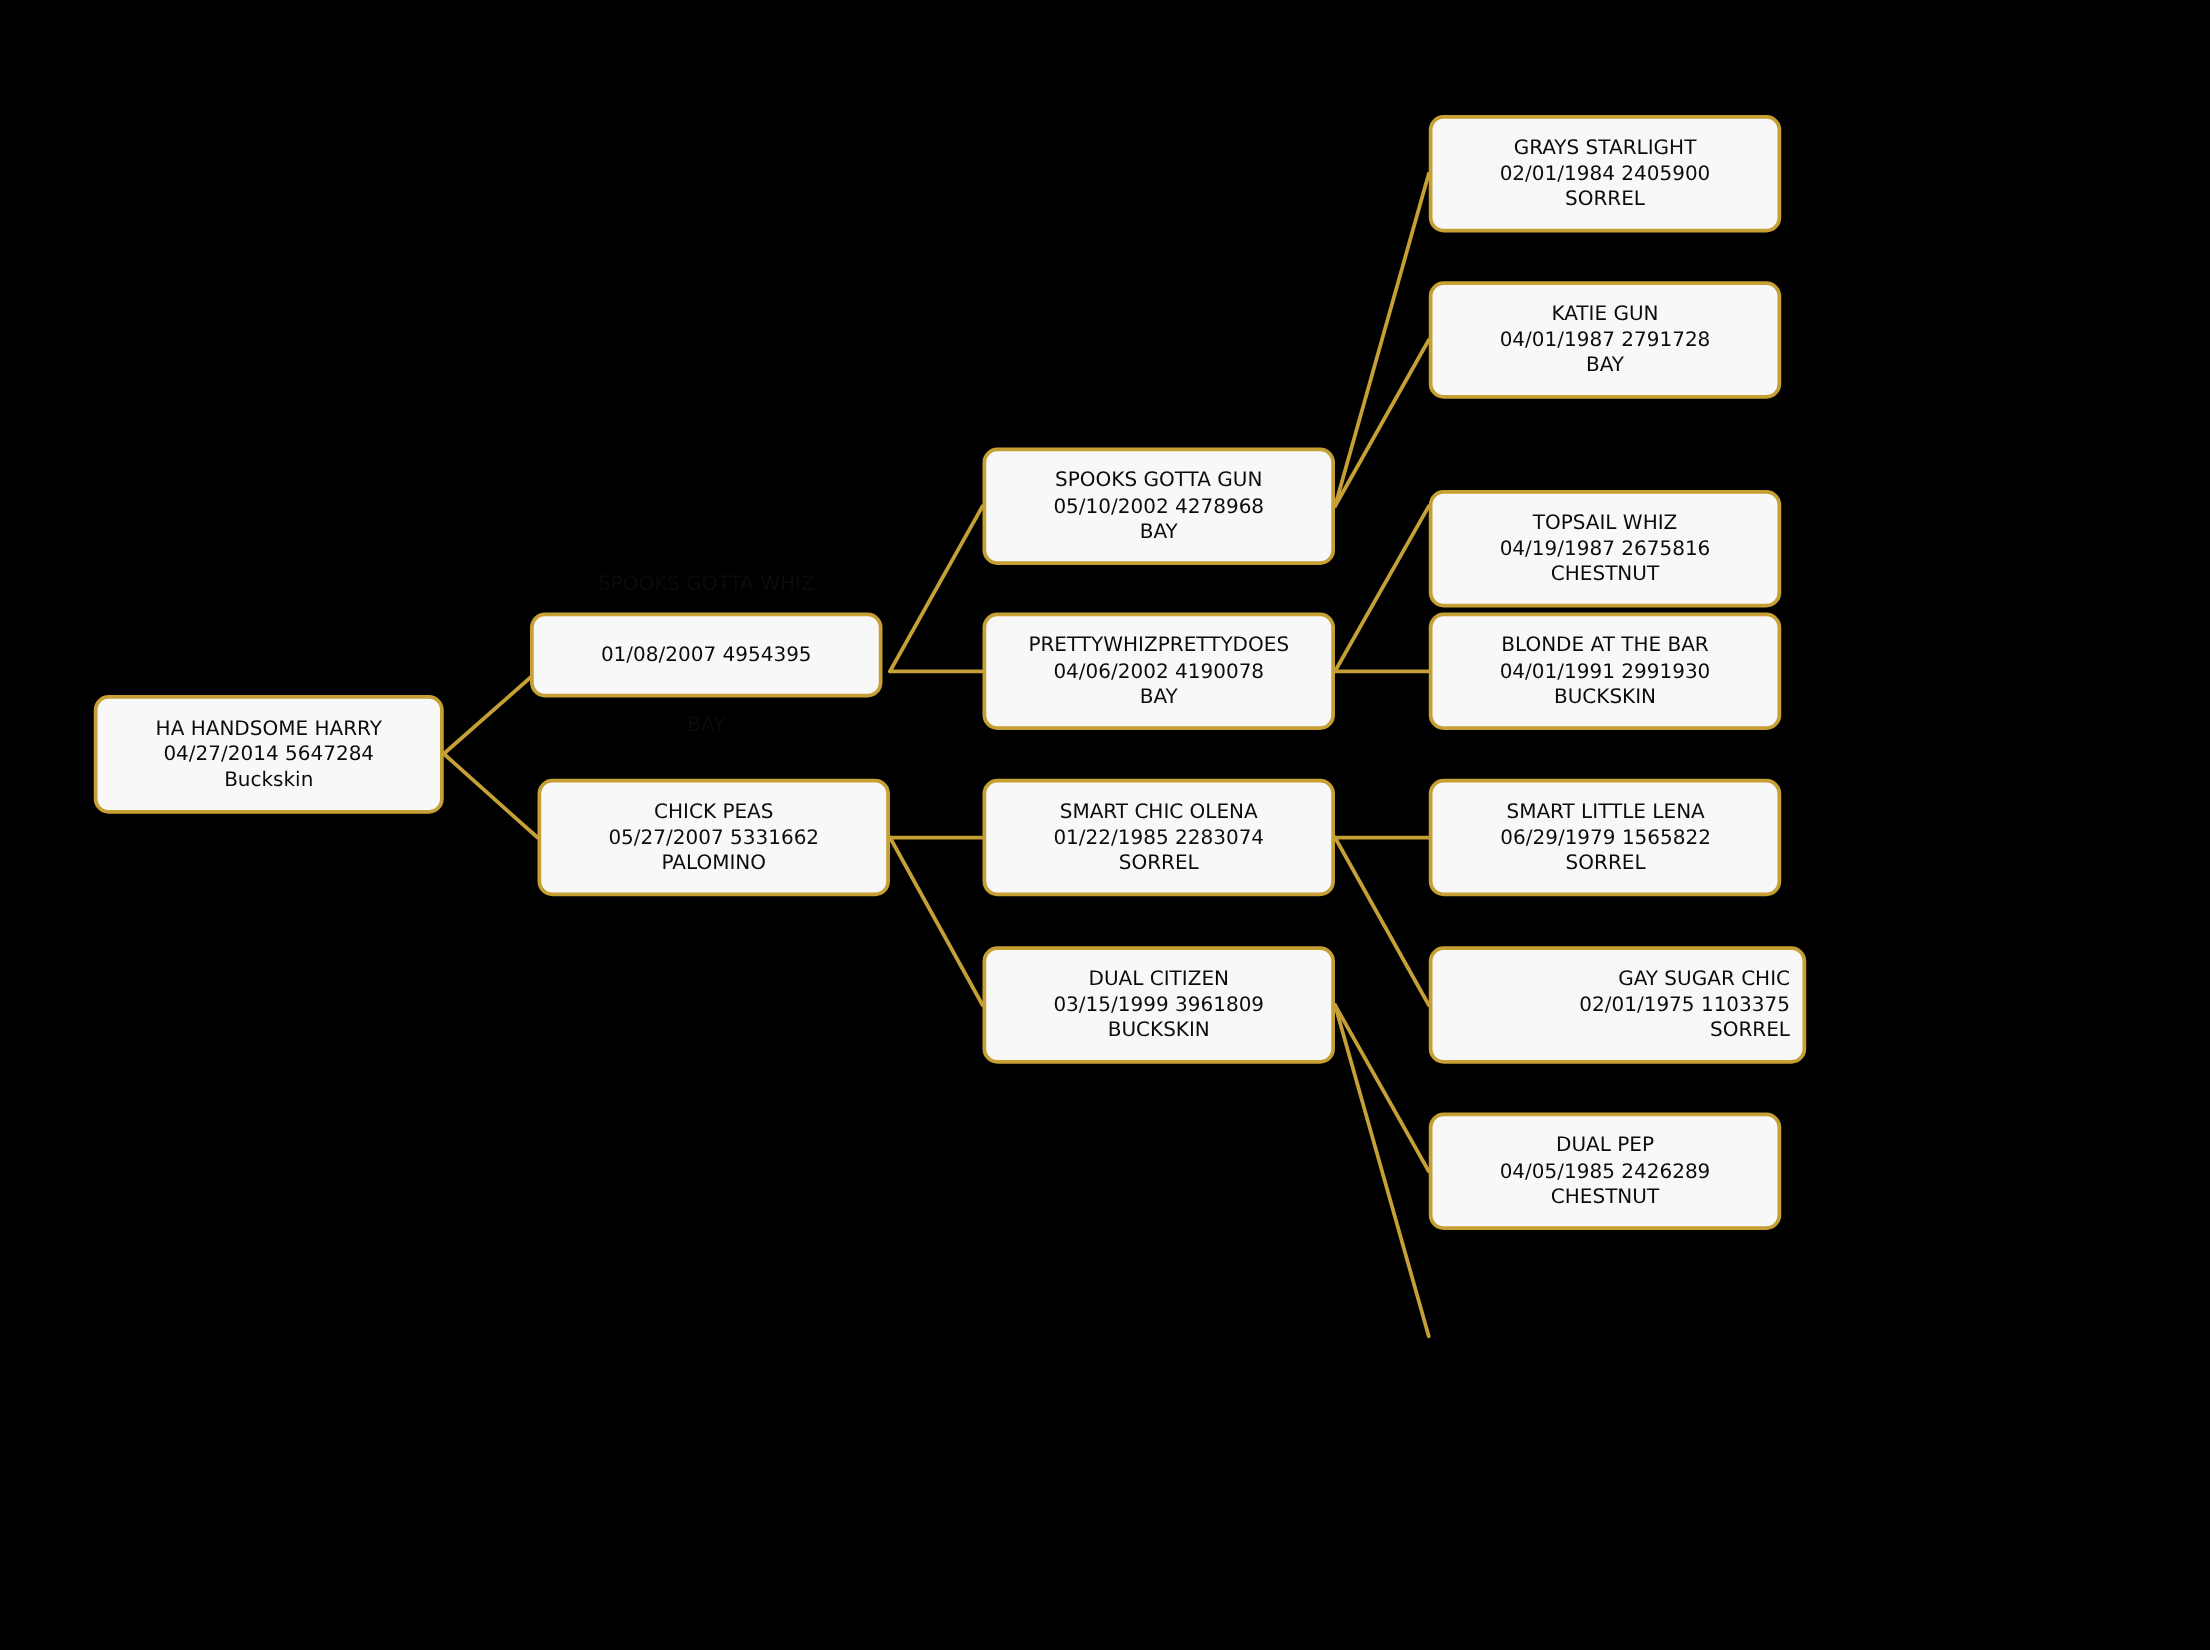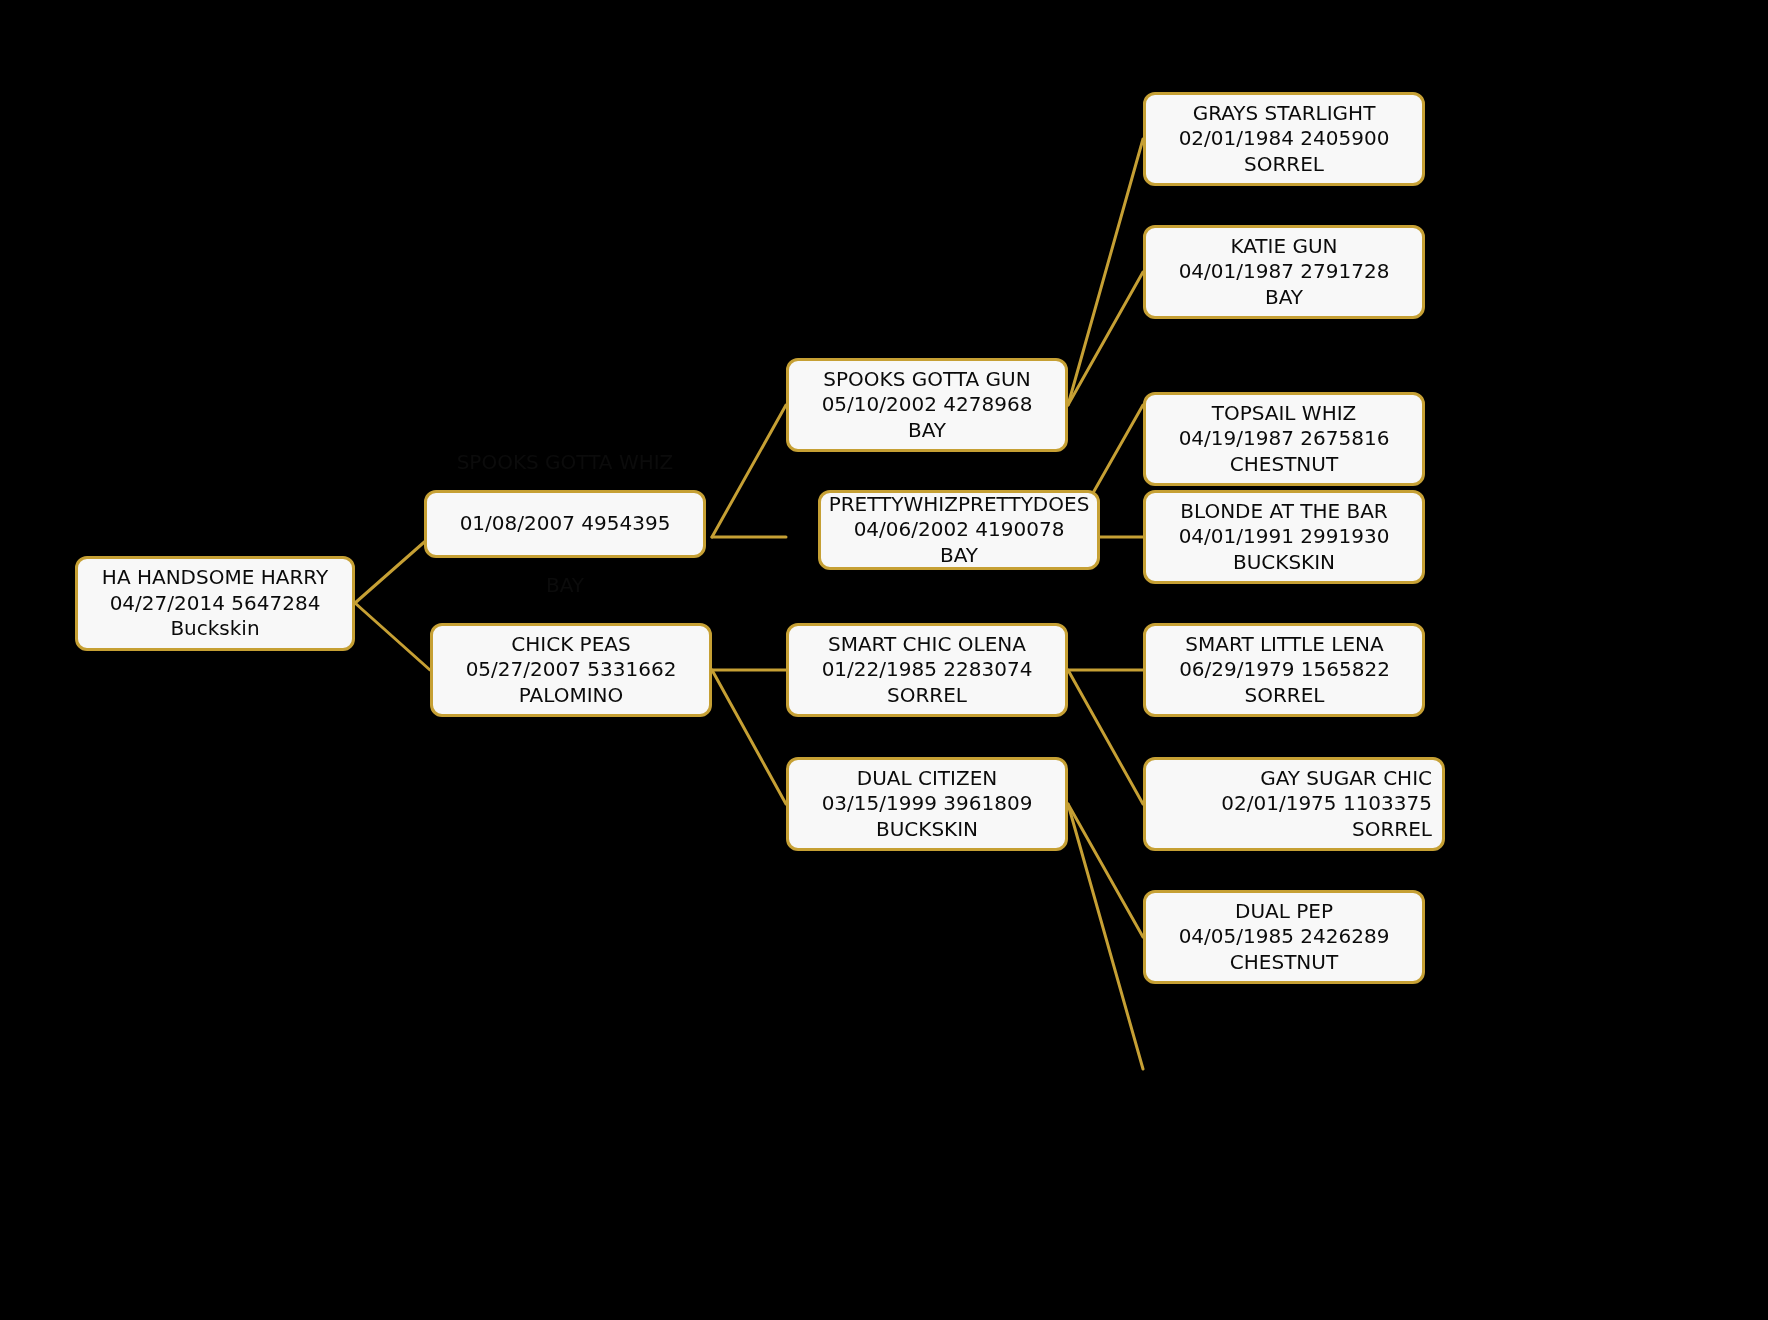--- a/index.html
+++ b/index.html
@@ -38,21 +38,21 @@
     position: absolute;
     background: var(--node-bg, #f8f8f8);
     border: 3px solid var(--node-border, #c6a034);
     border-radius: 12px;
     display: flex;
     flex-direction: column;
     align-items: center;
     justify-content: center;
     text-align: center;
     color: var(--node-text, #0b0b0b);
-    font-size: 20px;
+    font-size: 16px;
     line-height: 1.28;
     padding: 6px 10px;
     cursor: pointer;
   }
   .node .ln { white-space: nowrap; }
 </style>
 </head>
 <body>
 
 <div class="canvas">
@@ -91,21 +91,21 @@
     <div class="ln"><span>05/27/2007</span> <span>5331662</span></div>
     <div class="ln">PALOMINO</div>
   </div>
 
   <div class="node" style="left:786px; top:358px; width:282px; height:94px;">
     <div class="ln">SPOOKS GOTTA GUN</div>
     <div class="ln"><span>05/10/2002</span> <span>4278968</span></div>
     <div class="ln">BAY</div>
   </div>
 
-  <div class="node" style="left:786px; top:490px; width:282px; height:80px;margin-left:32px;">
+  <div class="node" style="left:786px; top:490px; width:282px; height:94px;">
     <div class="ln">PRETTYWHIZPRETTYDOES</div>
     <div class="ln"><span>04/06/2002</span> <span>4190078</span></div>
     <div class="ln">BAY</div>
   </div>
 
   <div class="node" style="left:786px; top:623px; width:282px; height:94px;">
     <div class="ln">SMART CHIC OLENA</div>
     <div class="ln"><span>01/22/1985</span> <span>2283074</span></div>
     <div class="ln">SORREL</div>
   </div>

